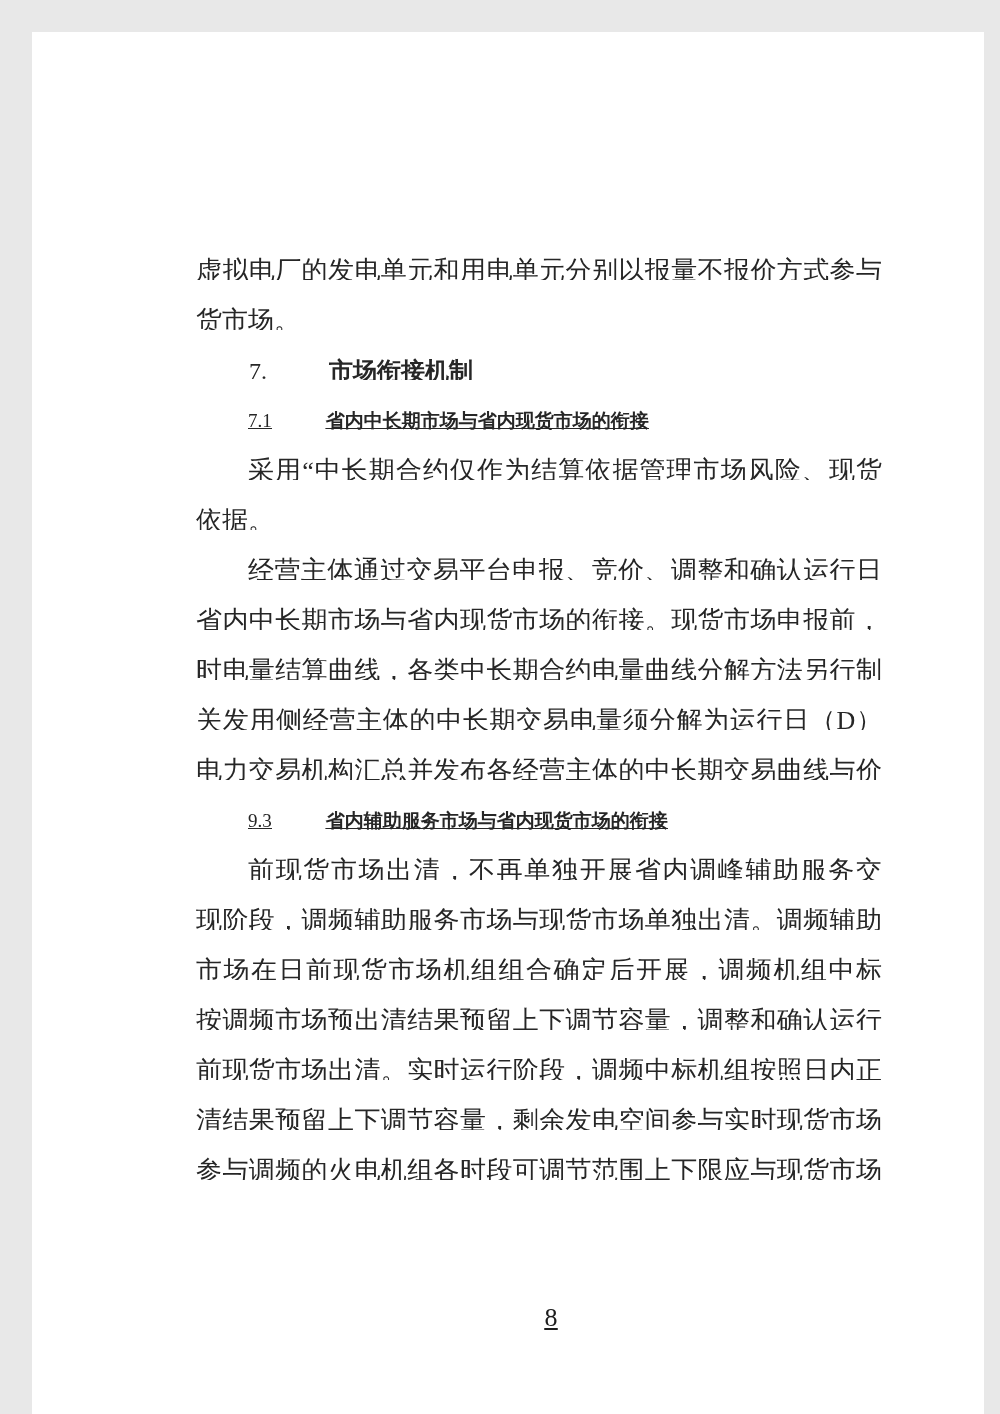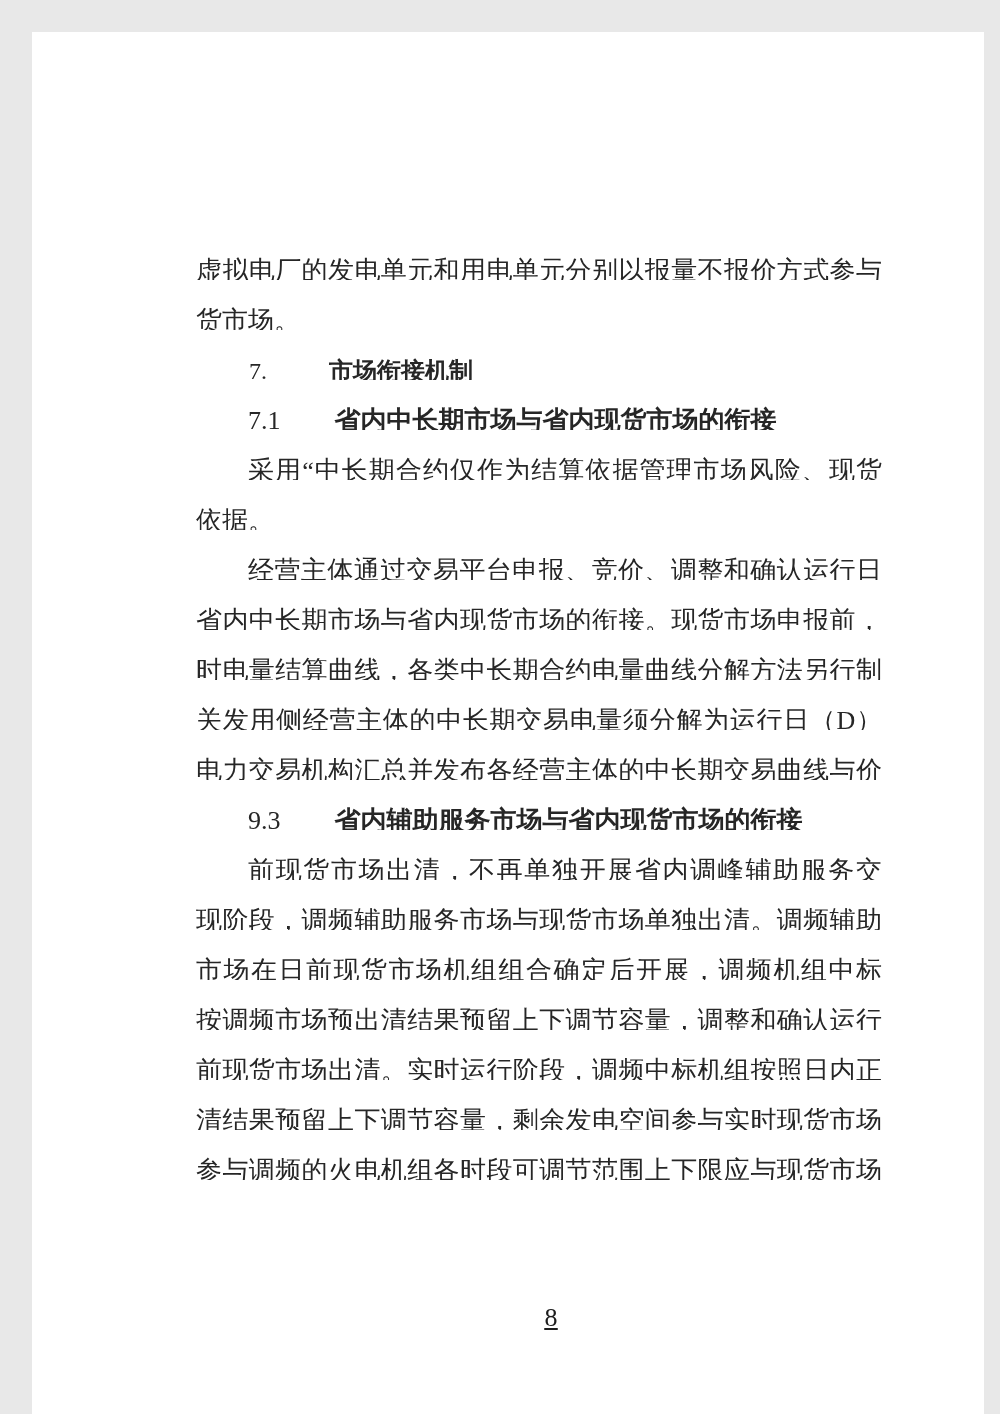--- a/index.html
+++ b/index.html
@@ -47,21 +47,21 @@
   }
   .line.heading1 .hnum {
     font-family: "Liberation Serif", serif;
     font-weight: 400;
     margin-right: 30px;
   }
 
   .line.heading2 {
     font-family: "Liberation Serif", serif;
     font-weight: 700;
-    font-size: 26px;
+    font-size: 19px;
     padding-left: 52px;
   }
   .line.heading2 .hnum {
     font-weight: 400;
     margin-right: 22px;
   }
 
   .page-footer {
     position: absolute;
     left: 0;

